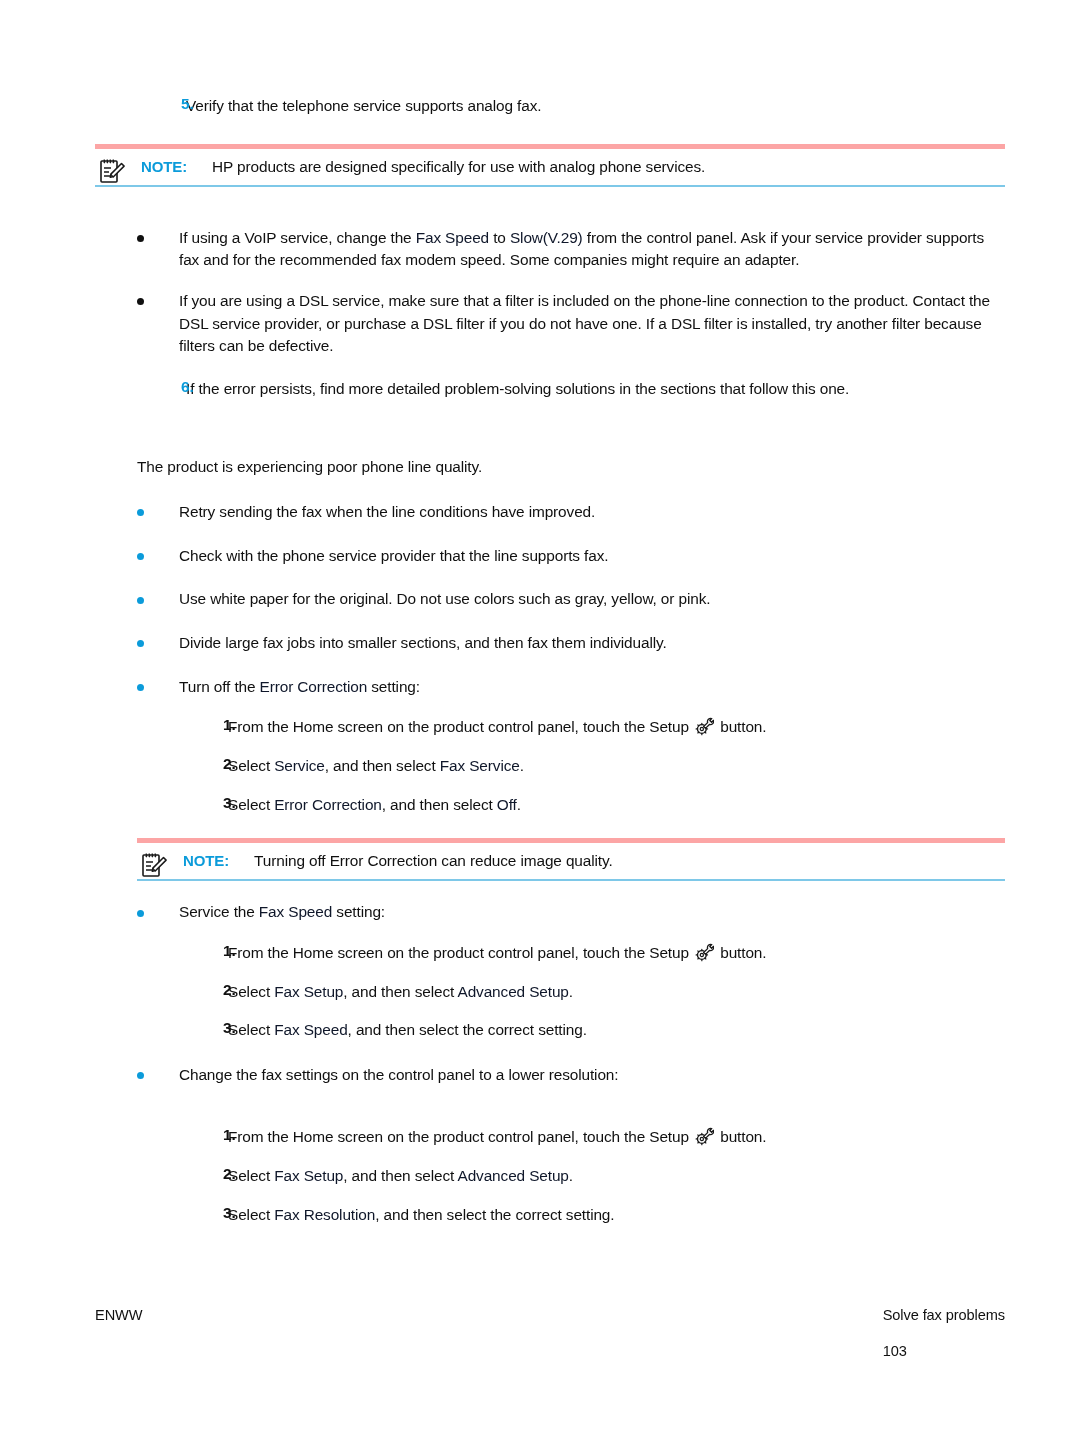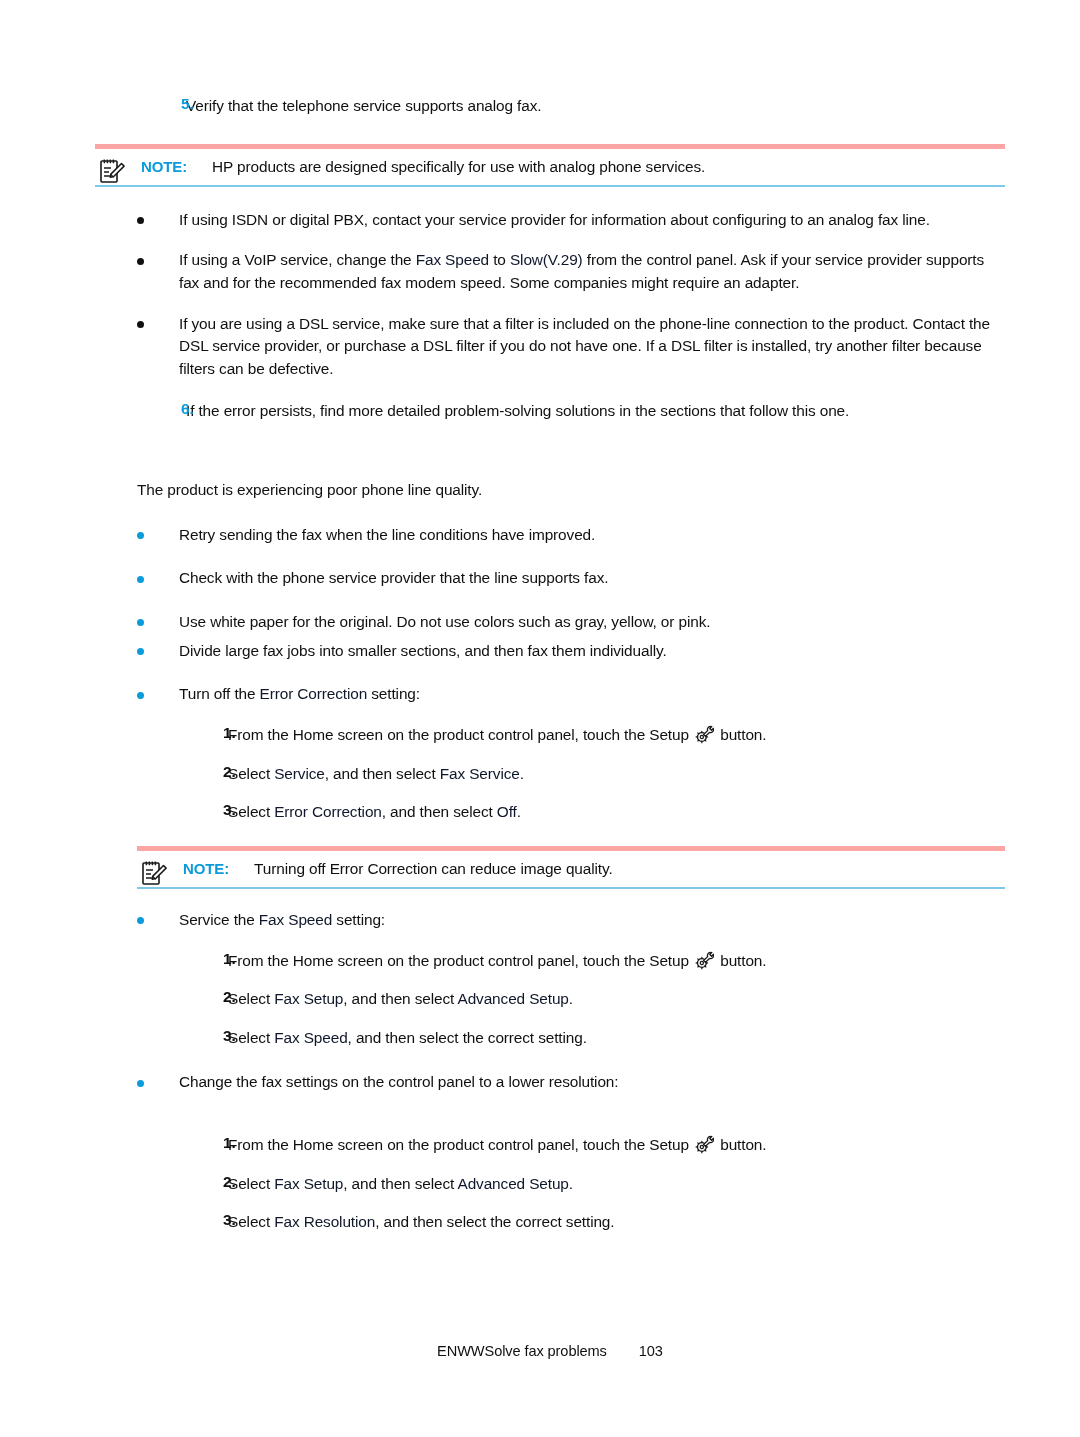--- a/index.html
+++ b/index.html
@@ -135,27 +135,27 @@
     margin: 0 2px;
   }
 
   
   .footer {
     position: absolute;
     left: 95px;
     right: 75px;
     bottom: 78px;
     display: flex;
-    justify-content: center;
+    justify-content: space-between;
     align-items: baseline;
     font-size: 14.6px;
     color: #101010;
     letter-spacing: -0.1px;
   }
-  .footer .right { display: flex; gap: 32px; }
+  .footer .right { display: flex; gap: 20px; flex-direction: column; }
 </style>
 </head>
 <body>
 
 <div class="page">
   <div class="content">
 
     <ul class="olist">
       <li>
         <span class="marker">5.</span>
@@ -177,24 +177,20 @@
       </span>
       <span class="note-label">NOTE:</span>
       <span class="note-gap"></span>
       <span class="note-body">HP products are designed specifically for use with analog phone services.</span>
     </div>
 
     <div class="sp-22"></div>
 
     <div class="indent-sub">
       <ul class="blist dark-bullets">
-        <li>
-          <span class="bullet"></span>
-          <span class="body-text">If using ISDN or digital PBX, contact your service provider for information about configuring to an analog fax line.</span>
-        </li>
         <li style="margin-top:18px">
           <span class="bullet"></span>
           <span class="body-text"><span>If using a VoIP service, change the </span><span class="ui-term">Fax Speed</span><span> to </span><span class="ui-term">Slow(V.29)</span><span> from the control panel. Ask if your service provider supports fax and for the recommended fax modem speed. Some companies might require an adapter.</span></span>
         </li>
         <li style="margin-top:18px">
           <span class="bullet"></span>
           <span class="body-text">If you are using a DSL service, make sure that a filter is included on the phone-line connection to the product. Contact the DSL service provider, or purchase a DSL filter if you do not have one. If a DSL filter is installed, try another filter because filters can be defective.</span>
         </li>
       </ul>
     </div>
@@ -230,21 +226,21 @@
         <li style="margin-top:21px">
           <span class="bullet"></span>
           <span class="body-text">Check with the phone service provider that the line supports fax.</span>
         </li>
 
         <li style="margin-top:21px">
           <span class="bullet"></span>
           <span class="body-text">Use white paper for the original. Do not use colors such as gray, yellow, or pink.</span>
         </li>
 
-        <li style="margin-top:6px">
+        <li style="margin-top:21px">
           <span class="bullet"></span>
           <span class="body-text">Divide large fax jobs into smaller sections, and then fax them individually.</span>
         </li>
 
         <li style="margin-top:21px">
           <span class="bullet"></span>
           <span class="body-text"><span>Turn off the </span><span class="ui-term">Error Correction</span><span> setting:</span></span>
 
           <div class="sp-18"></div>
           <ul class="olist" style="margin-left:-42px">

